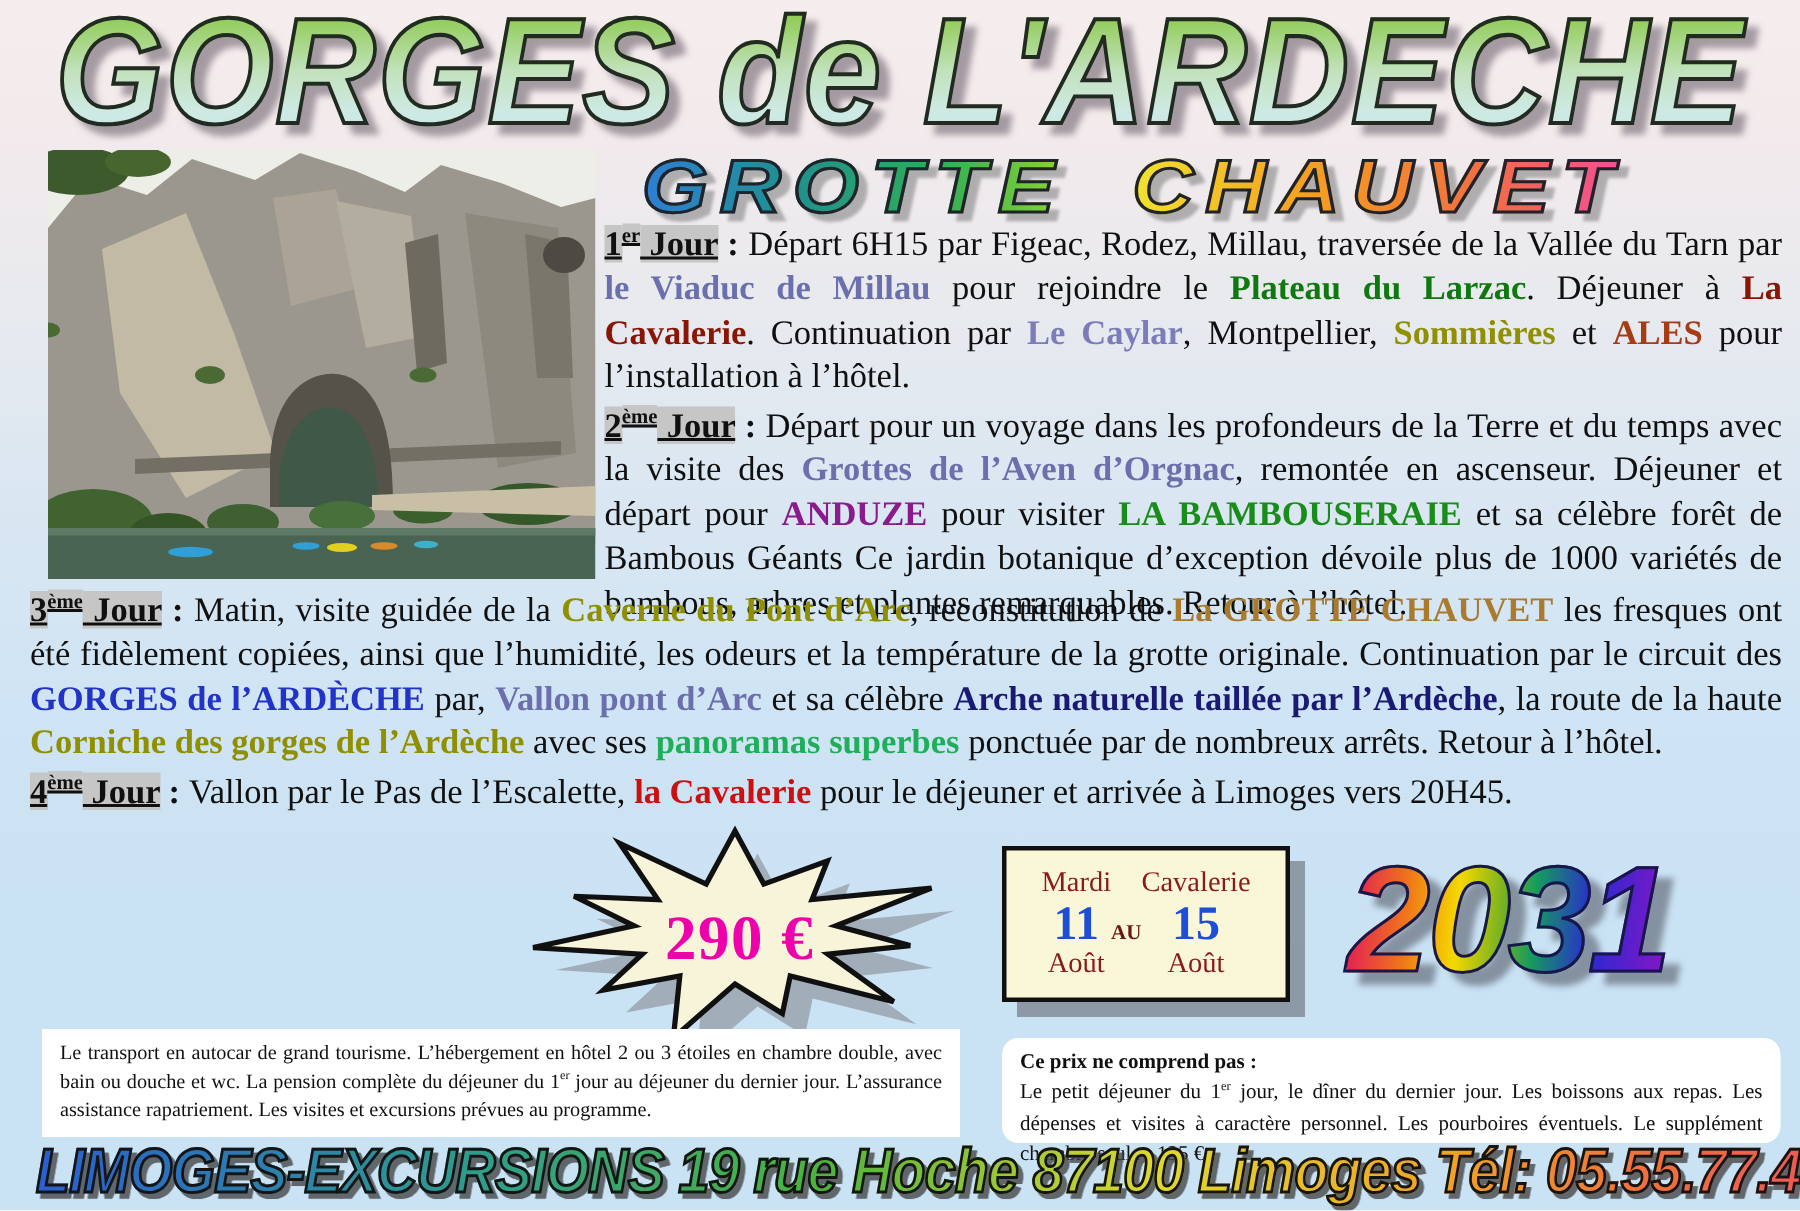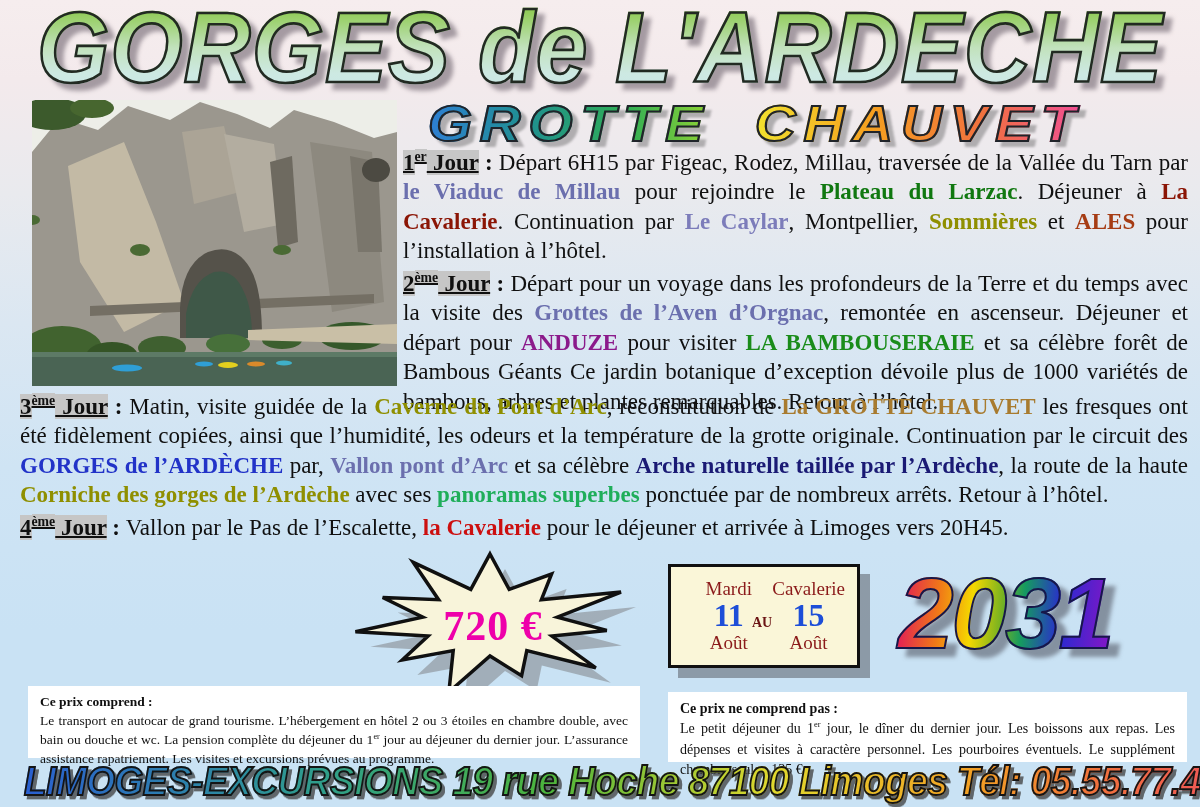--- a/index.html
+++ b/index.html
@@ -86,21 +86,21 @@
   .starburst svg{display:block; width:100%; height:100%; overflow:visible;}
   .price{
     position:absolute; left:0; right:10px; top:52px; text-align:center;
     font-weight:bold; font-size:42px; color:#ee00aa; letter-spacing:1px;
   }
   
   .date-card{
     position:absolute; left:668px; top:564px; width:192px; height:104px;
     background:#faf6d8; border:3px solid #101010;
     box-shadow:10px 10px 0 rgba(125,136,148,.8);
-    display:flex; align-items:center; justify-content:flex-end;
+    display:flex; align-items:center; justify-content:center;
     padding:0 12px; box-sizing:border-box;
   }
   .date-col{text-align:center; line-height:1.05;}
   .date-name{color:#8b1a1a; font-size:19px;}
   .date-num{color:#1d4ed8; font-weight:bold; font-size:32px;}
   .date-month{color:#8b1a1a; font-size:19px;}
   .date-link{color:#6b1414; font-weight:bold; font-size:14px; margin-top:14px;}
   
   .year{
     position:absolute; left:898px; top:556px;
@@ -109,21 +109,21 @@
     transform:scaleY(1.0);
   }
   .year .gtext{
     background-image:linear-gradient(95deg,#e0115f 0%, #f07818 20%, #f5d800 35%, #7ab320 48%, #159a60 58%, #2a2ad0 75%, #7a18c8 95%);
     -webkit-text-stroke:2px #17174a;
     filter:drop-shadow(10px 8px 2px rgba(120,130,145,.85));
   }
   
   .price-box{position:absolute; background:#ffffff; color:#101010; padding:7px 12px 6px 12px; box-sizing:border-box; text-align:justify;}
   .box-includes{left:28px; top:686px; width:612px; height:72px; font-size:13.5px; line-height:1.4;}
-  .box-excludes{left:668px; top:692px; width:519px; height:70px; font-size:14px; line-height:1.45;}
+  .box-excludes{left:668px; top:692px; width:519px; height:70px; font-size:14px; line-height:1.45;border-radius:11px;}
   .price-box .box-title{font-weight:bold; margin:0;}
   .price-box .box-body{margin:0;}
   
   .footer{
     position:absolute; left:24px; top:758px; white-space:nowrap;
     font-family:"Liberation Sans", sans-serif; font-weight:bold; font-style:italic;
     font-size:37px; letter-spacing:-0.5px;
     transform:scaleY(1.12); transform-origin:left top;
   }
   .footer .gtext{
@@ -191,21 +191,21 @@
     <p><span class="sg-day">3</span><sup class="sg-day">ème</sup><span class="sg-day"> Jour</span><span class="sg-b"> : </span><span>Matin, visite guidée de la </span><span class="sg-olive">Caverne du Pont d’Arc</span><span>, reconstitution de </span><span class="sg-tan">La GROTTE CHAUVET</span><span> les fresques ont été fidèlement copiées, ainsi que l’humidité, les odeurs et la température de la grotte originale. Continuation par le circuit des </span><span class="sg-blue">GORGES de l’ARDÈCHE</span><span> par, </span><span class="sg-slate">Vallon pont d’Arc</span><span> et sa célèbre </span><span class="sg-navy">Arche naturelle taillée par l’Ardèche</span><span>, la route de la haute </span><span class="sg-olive">Corniche des gorges de l’Ardèche</span><span> avec ses </span><span class="sg-emerald">panoramas superbes</span><span> ponctuée par de nombreux arrêts. Retour à l’hôtel.</span></p>
     <p><span class="sg-day">4</span><sup class="sg-day">ème</sup><span class="sg-day"> Jour</span><span class="sg-b"> : </span><span>Vallon par le Pas de l’Escalette, </span><span class="sg-red">la Cavalerie</span><span> pour le déjeuner et arrivée à Limoges vers 20H45.</span></p>
   </div>
 
 
   <div class="starburst">
     <svg viewBox="0 0 320 155">
       <polygon id="starburst-shadow" fill="#97a1aa" opacity="0.8" transform="translate(15,15)" points="152.0,4.0 171.2,39.4 213.6,24.0 203.4,49.7 283.0,42.1 219.3,67.2 268.8,80.4 213.9,86.1 257.8,117.8 188.8,100.6 183.6,125.7 152.0,106.0 110.9,142.0 115.2,100.6 64.3,110.0 90.1,86.1 17.4,81.7 84.7,67.2 44.7,47.5 100.6,49.7 75.2,12.3 132.8,39.4"></polygon>
       <polygon id="starburst-poly" fill="#f8f4da" stroke="#101010" stroke-width="3.5" points="152.0,4.0 171.2,39.4 213.6,24.0 203.4,49.7 283.0,42.1 219.3,67.2 268.8,80.4 213.9,86.1 257.8,117.8 188.8,100.6 183.6,125.7 152.0,106.0 110.9,142.0 115.2,100.6 64.3,110.0 90.1,86.1 17.4,81.7 84.7,67.2 44.7,47.5 100.6,49.7 75.2,12.3 132.8,39.4"></polygon>
     </svg>
-    <div class="price">720 €</div>
+    <div class="price">290 €</div>
   </div>
 
   <div class="date-card">
     <div class="date-col">
       <div class="date-name">Mardi</div>
       <div class="date-num">11</div>
       <div class="date-month">Août</div>
     </div>
     <div class="date-link">AU</div>
     <div class="date-col">
@@ -213,21 +213,20 @@
       <div class="date-num">15</div>
       <div class="date-month">Août</div>
     </div>
   </div>
 
   <div class="year">
     <div class="gtext">2031</div>
   </div>
 
   <div class="price-box box-includes">
-    <p class="box-title">Ce prix comprend :</p>
     <p class="box-body"><span>Le transport en autocar de grand tourisme. L’hébergement en hôtel  2 ou 3 étoiles en chambre double, avec bain ou douche et wc. La pension complète du déjeuner du 1</span><sup>er</sup><span> jour au déjeuner du dernier jour. L’assurance assistance rapatriement. Les visites et excursions prévues au programme.</span></p>
   </div>
 
   <div class="price-box box-excludes">
     <p class="box-title">Ce prix ne comprend pas :</p>
     <p class="box-body"><span>Le petit déjeuner du 1</span><sup>er</sup><span> jour, le dîner du dernier jour. Les boissons aux repas. Les dépenses et visites à caractère personnel. Les pourboires éventuels. Le supplément chambre seule : 135 €.</span></p>
   </div>
 
   <div class="footer">
     <div class="gtext">LIMOGES-EXCURSIONS 19 rue Hoche 87100 Limoges Tél: 05.55.77.49.61</div>

